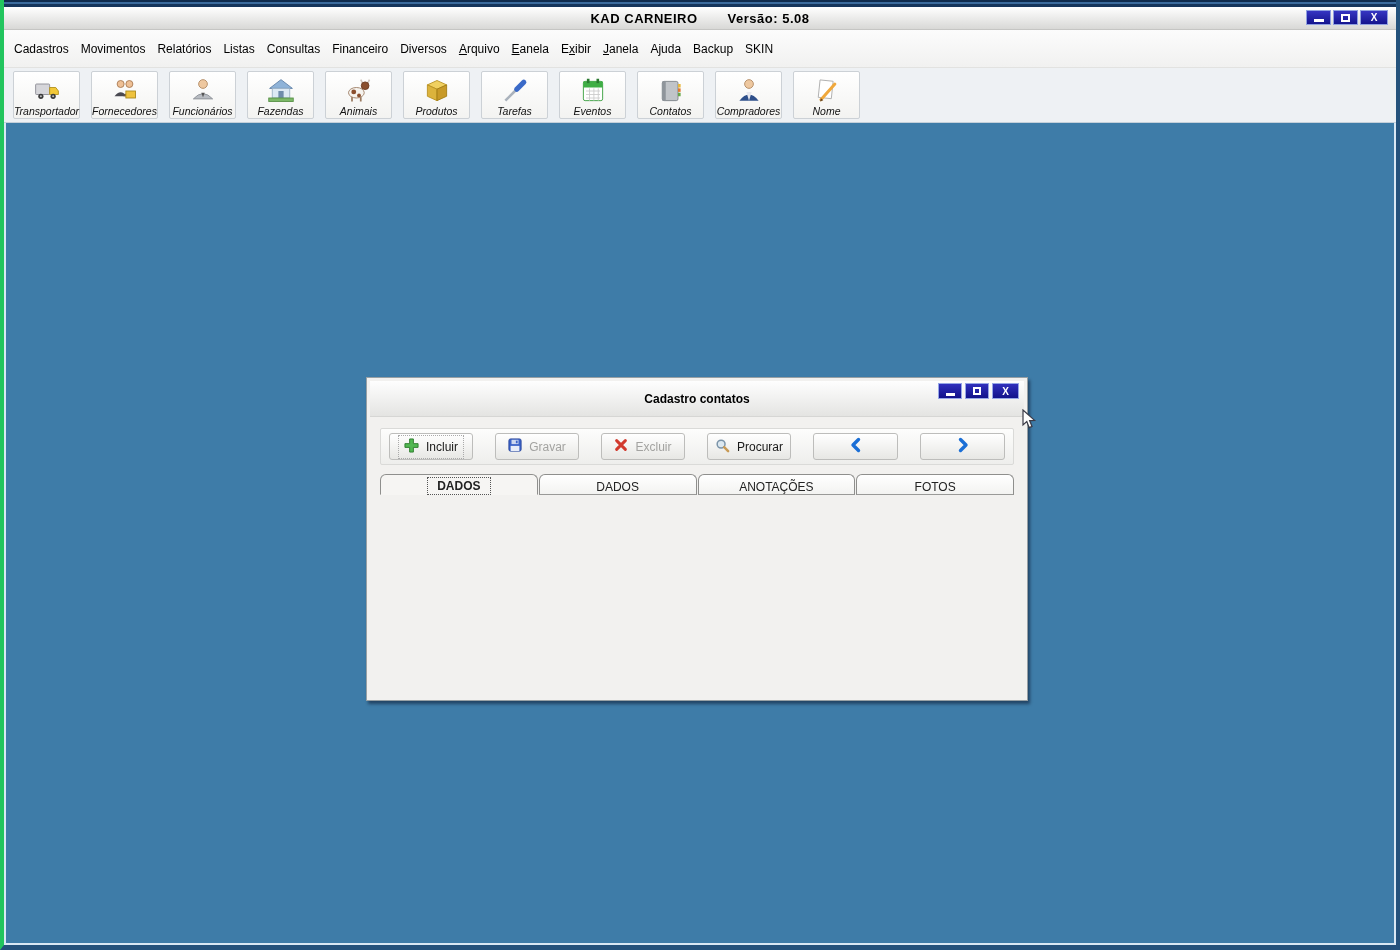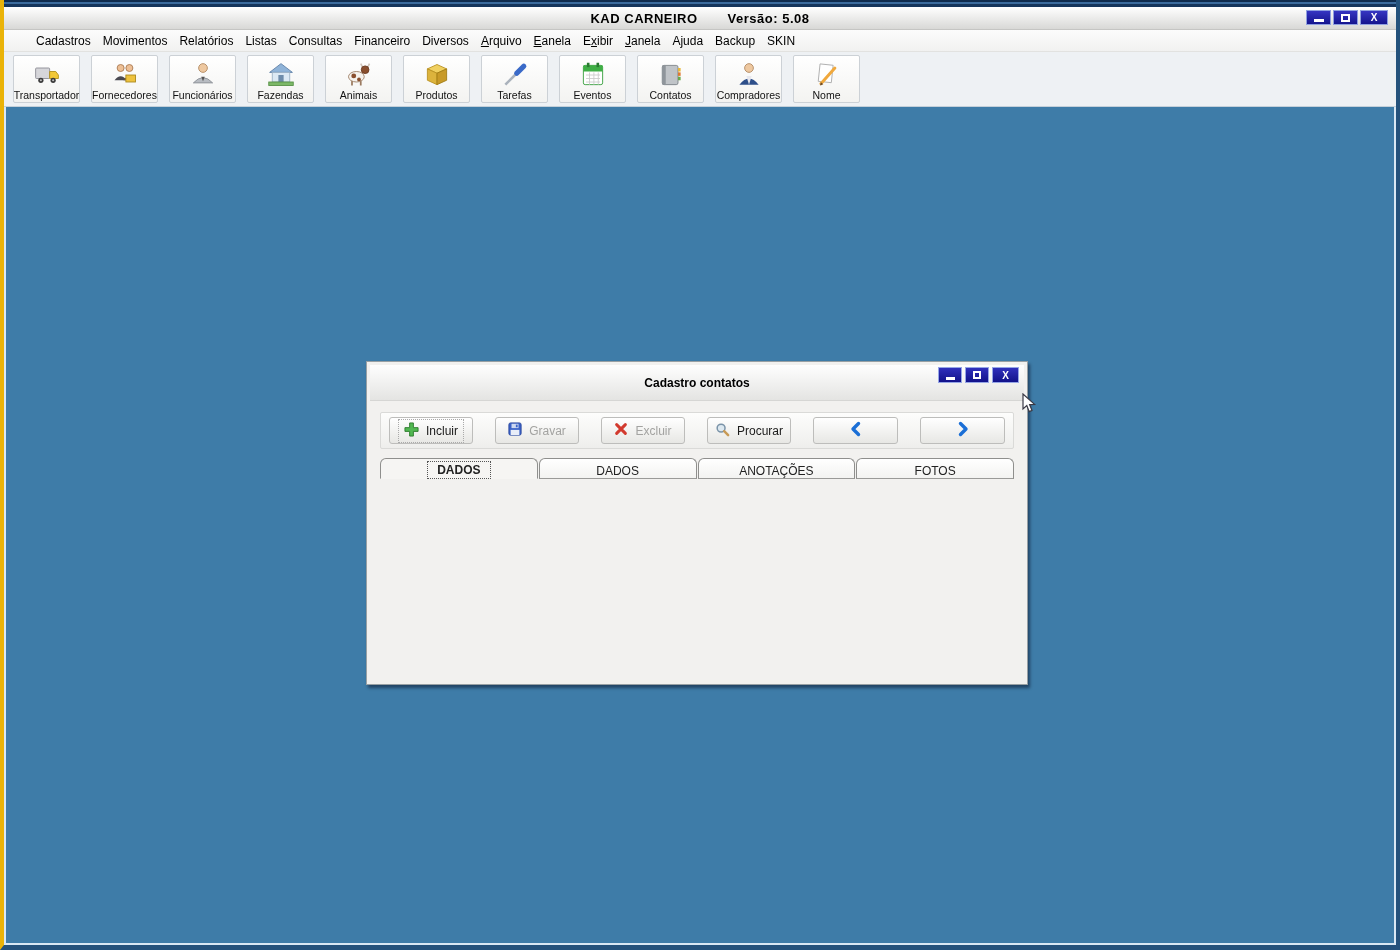--- a/index.html
+++ b/index.html
@@ -1,53 +1,53 @@
 <!DOCTYPE html>
 <html><head>
 <meta charset="utf-8">
 <style>
   * { box-sizing: border-box; }
   html,body { margin:0; padding:0; }
   body { font-family:"Liberation Sans", sans-serif; width:1400px; height:950px; overflow:hidden; }
 
   .app { width:1400px; height:950px; display:flex; flex-direction:column;
-         border-left:4px solid #eab308; border-right:4px solid #24527c; border-bottom:5px solid #24527c;
+         border-left:4px solid #22c55e; border-right:4px solid #24527c; border-bottom:5px solid #24527c;
          background:#3e7ca8; }
 
   .frame-top { height:7px; flex:0 0 auto;
     background:linear-gradient(180deg,#102c4e 0,#102c4e 2px,#3c6c9e 2px,#3c6c9e 4px,#15355c 4px,#15355c 7px); }
 
   
   .titlebar { height:23px; flex:0 0 auto; position:relative;
     background:linear-gradient(#ffffff,#d8d8d6); border-bottom:1px solid #c5c5c3;
     display:flex; align-items:center; justify-content:center; }
   .main-title { font-weight:bold; font-size:13px; color:#000; letter-spacing:.5px; }
   .main-title .ver { margin-left:30px; }
   .winbtns { position:absolute; right:8px; top:3px; display:flex; gap:2px; }
   .winbtn { width:25px; height:15px; background:linear-gradient(#3535c2,#15158e);
     border:1px solid #8fa0e0; display:flex; align-items:center; justify-content:center;
     color:#fff; font-weight:bold; font-size:10px; cursor:default; }
   .winbtn.wide { width:28px; }
   .g-min { width:10px; height:3px; background:#fff; margin-top:6px; }
   .g-max { width:9px; height:8px; border:2px solid #fff; }
 
   
-  .menubar { height:22px; flex:0 0 auto; background:linear-gradient(#fcfcfc,#f1f1f0);
-    border-bottom:1px solid #e2e2e0; display:flex; align-items:center; padding-left:26px; font-size:12px; color:#000; }
+  .menubar { height:38px; flex:0 0 auto; background:linear-gradient(#fcfcfc,#f1f1f0);
+    border-bottom:1px solid #e2e2e0; display:flex; align-items:center; padding-left:4px; font-size:12px; color:#000; }
   .menu-item { padding:3px 6px; white-space:nowrap; }
   .menu-item u { text-decoration:underline; }
 
   
   .toolbar { height:55px; flex:0 0 auto; background:#eef1f4; border-bottom:1px solid #c4d0da;
     display:flex; align-items:center; padding-left:9px; }
   .tool-btn { width:67px; height:48px; margin-right:11px; background:linear-gradient(#ffffff,#f3f3f1);
     border:1px solid #ccd1d6; border-radius:2px; display:flex; flex-direction:column;
     align-items:center; justify-content:flex-end; padding-bottom:1px; }
   .tool-icon { height:32px; display:flex; align-items:flex-end; justify-content:center; }
-  .tool-label { font-size:10.5px; color:#111; white-space:nowrap; }
+  .tool-label { font-size:10.5px; color:#111; white-space:nowrap;font-style:italic; }
 
   
   .mdi { flex:1 1 auto; position:relative; background:#3e7ca8;
     border-left:2px solid #d9e8f4; border-right:2px solid #d9e8f4; border-bottom:2px solid #d9e8f4; }
 
   
   .dialog { position:absolute; left:360px; top:254px; width:662px; height:324px;
     background:#f2f1ef; border:1px solid #98a0a4; box-shadow:2px 3px 3px rgba(0,0,20,.45);
     padding:3px; }
   .dlg-titlebar { height:36px; background:linear-gradient(#fefefe,#e4e4e2);

